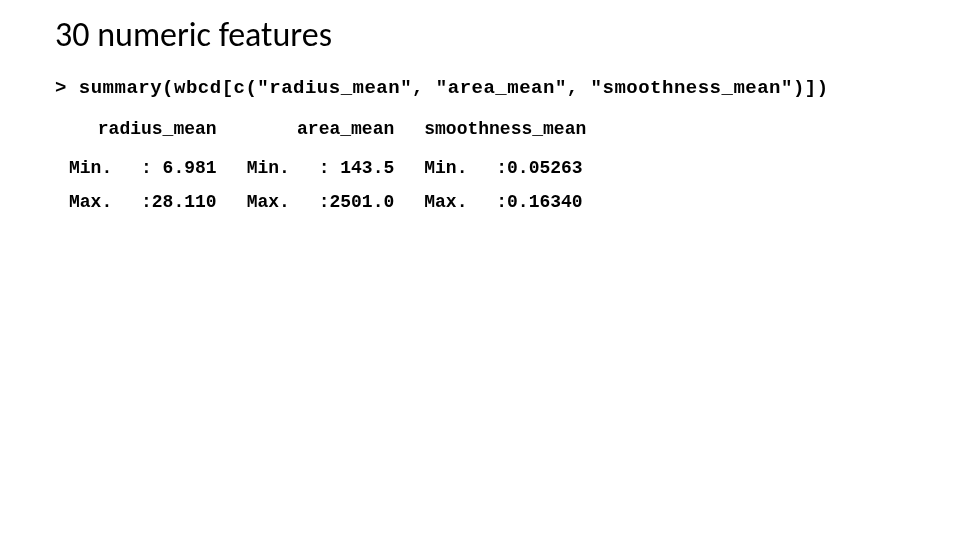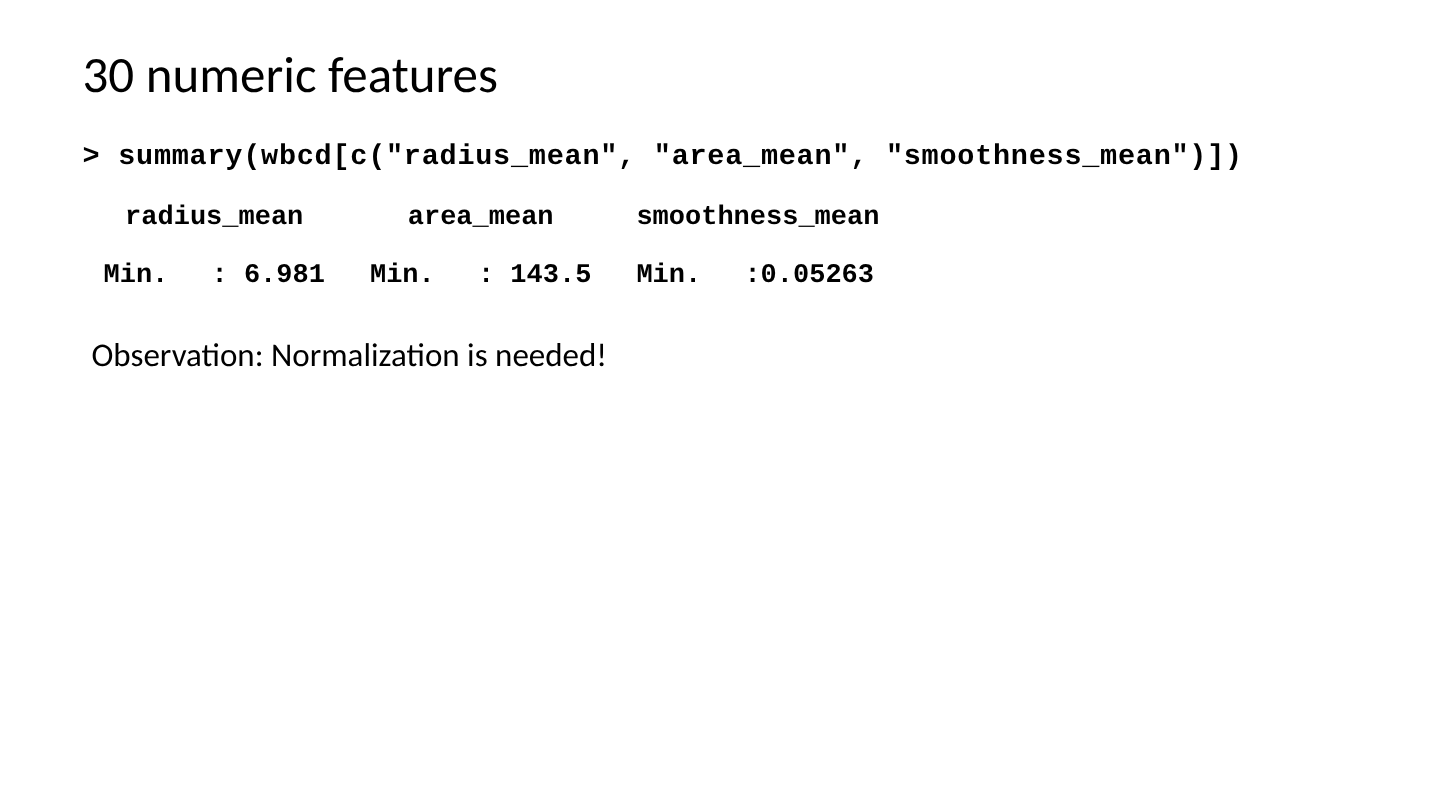--- a/index.html
+++ b/index.html
@@ -5,21 +5,21 @@
     body {
       margin: 0;
       padding: 0;
       background: #fff;
       width: 960px;
       height: 540px;
       font-family: Calibri, Arial, sans-serif;
       color: #000;
     }
     .slide {
-      padding: 30px 55px;
+      padding: 14px 55px;
     }
     .title {
       font-size: 34px;
       font-weight: 400;
       margin-bottom: 22px;
     }
     .code-line {
       font-family: "Courier New", Courier, monospace;
       font-size: 19px;
       font-weight: bold;
@@ -39,21 +39,21 @@
       font-weight: bold;
       text-align: left;
       padding: 6px 30px 12px 0;
     }
     td {
       padding: 7px 30px 7px 0;
       white-space: pre;
       vertical-align: top;
     }
     .col-header {
-      text-align: center;
+      text-align: right;
     }
     .stat-label {
       display: inline-block;
       min-width: 72px;
     }
     .observation {
       font-family: Calibri, Arial, sans-serif;
       font-size: 22px;
       font-weight: 400;
       margin-top: 22px;
@@ -75,17 +75,21 @@
         <th class="col-header">area_mean</th>
         <th class="col-header">smoothness_mean</th>
       </tr>
     </thead>
     <tbody>
       <tr>
         <td><span class="stat-label">Min.</span><span>: 6.981</span></td>
         <td><span class="stat-label">Min.</span><span>: 143.5</span></td>
         <td><span class="stat-label">Min.</span><span>:0.05263</span></td>
       </tr>
+      <tr>
+        <td><span class="stat-label">Max.</span><span>:28.110</span></td>
+        <td><span class="stat-label">Max.</span><span>:2501.0</span></td>
+        <td><span class="stat-label">Max.</span><span>:0.16340</span></td>
+      </tr>
     </tbody>
   </table>
 
-  <div class="observation">Observation: Normalization is needed!</div>
 </div>
 
 </body></html>

